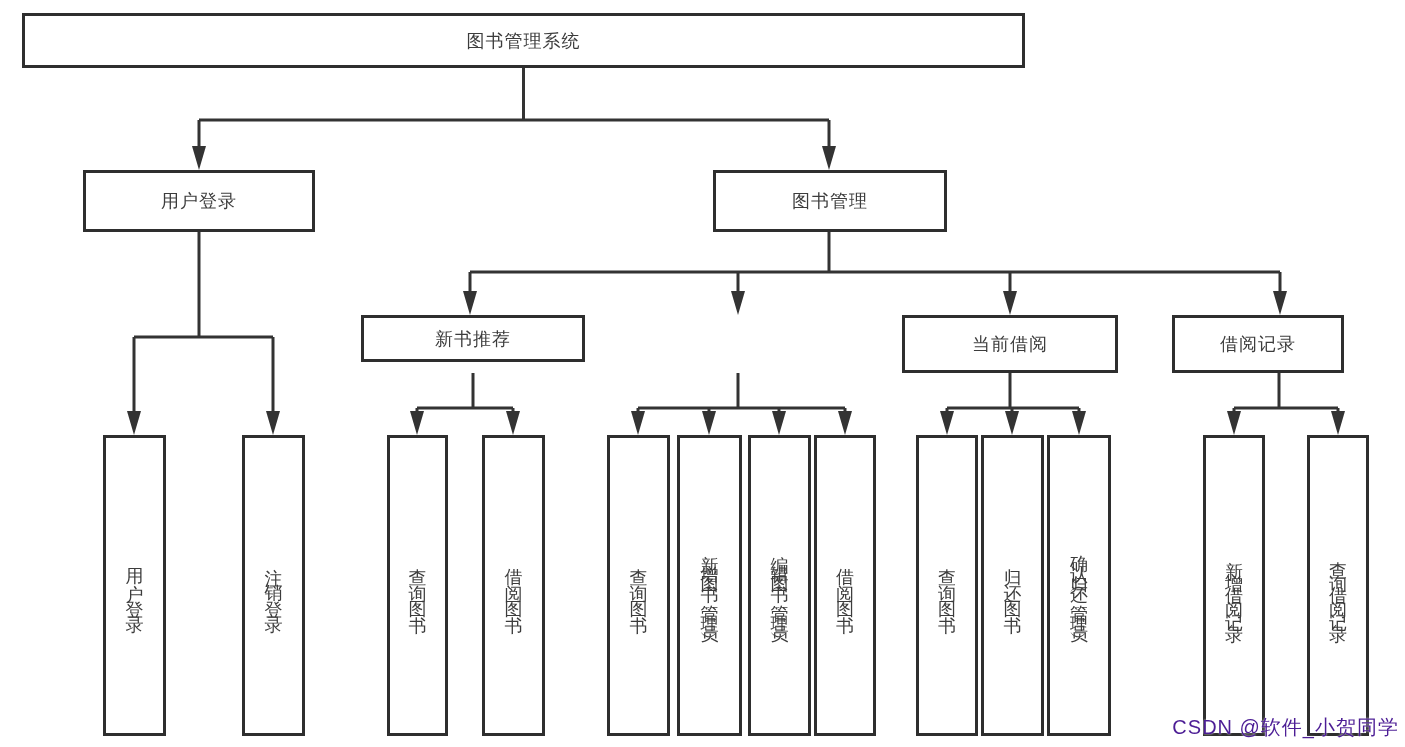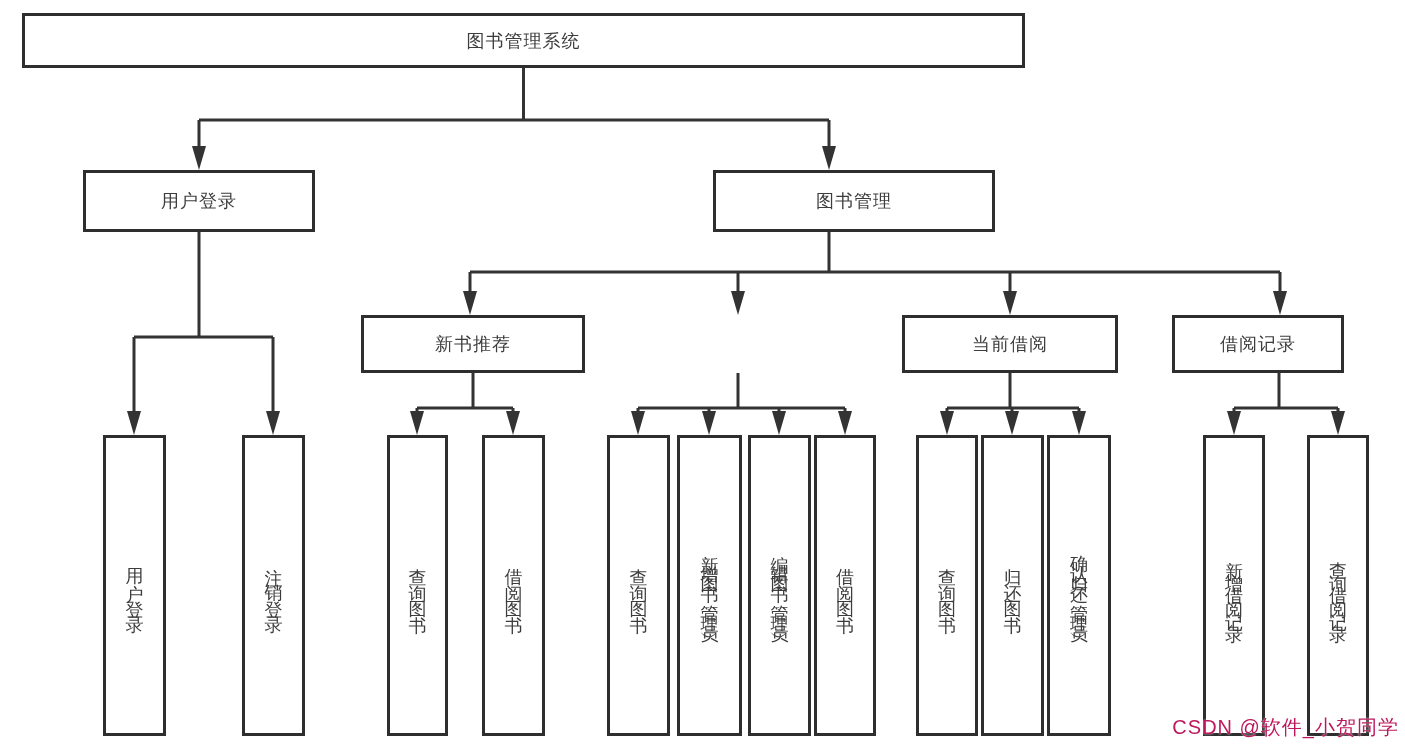--- a/index.html
+++ b/index.html
@@ -52,21 +52,21 @@
     line-height: 1;
   }
   .ls-short span { letter-spacing: 16px; }
   .ls-mid   span { letter-spacing: 13px; }
   .ls-long  span { letter-spacing: 10px; }
   #watermark {
     position: absolute;
     right: 6px;
     bottom: 6px;
     font-size: 20px;
-    color: #be185d;
+    color: #4c1d95;
     text-shadow: 0 0 2px #ffffff;
     z-index: 3;
     letter-spacing: 1px;
   }
 </style>
 </head>
 <body>
 
 <div id="canvas">
 
@@ -139,25 +139,25 @@
     </g>
   </svg>
 
   <div class="hbox" style="left:22px; top:13px; width:1003px; height:55px;">
     <span>图书管理系统</span>
   </div>
 
   <div class="hbox" style="left:83px; top:170px; width:232px; height:62px;">
     <span>用户登录</span>
   </div>
-  <div class="hbox" style="left:713px; top:170px; width:282px; height:62px;">
+  <div class="hbox" style="left:713px; top:170px; width:234px; height:62px;">
     <span>图书管理</span>
   </div>
 
-  <div class="hbox" style="left:361px; top:315px; width:224px; height:58px;">
+  <div class="hbox" style="left:361px; top:315px; width:224px; height:47px;">
     <span>新书推荐</span>
   </div>
   <div class="hbox" style="left:902px; top:315px; width:216px; height:58px;">
     <span>当前借阅</span>
   </div>
   <div class="hbox" style="left:1172px; top:315px; width:172px; height:58px;">
     <span>借阅记录</span>
   </div>
 
   <div class="vbox ls-short" style="left:103px; top:435px; width:63px; height:301px;">

